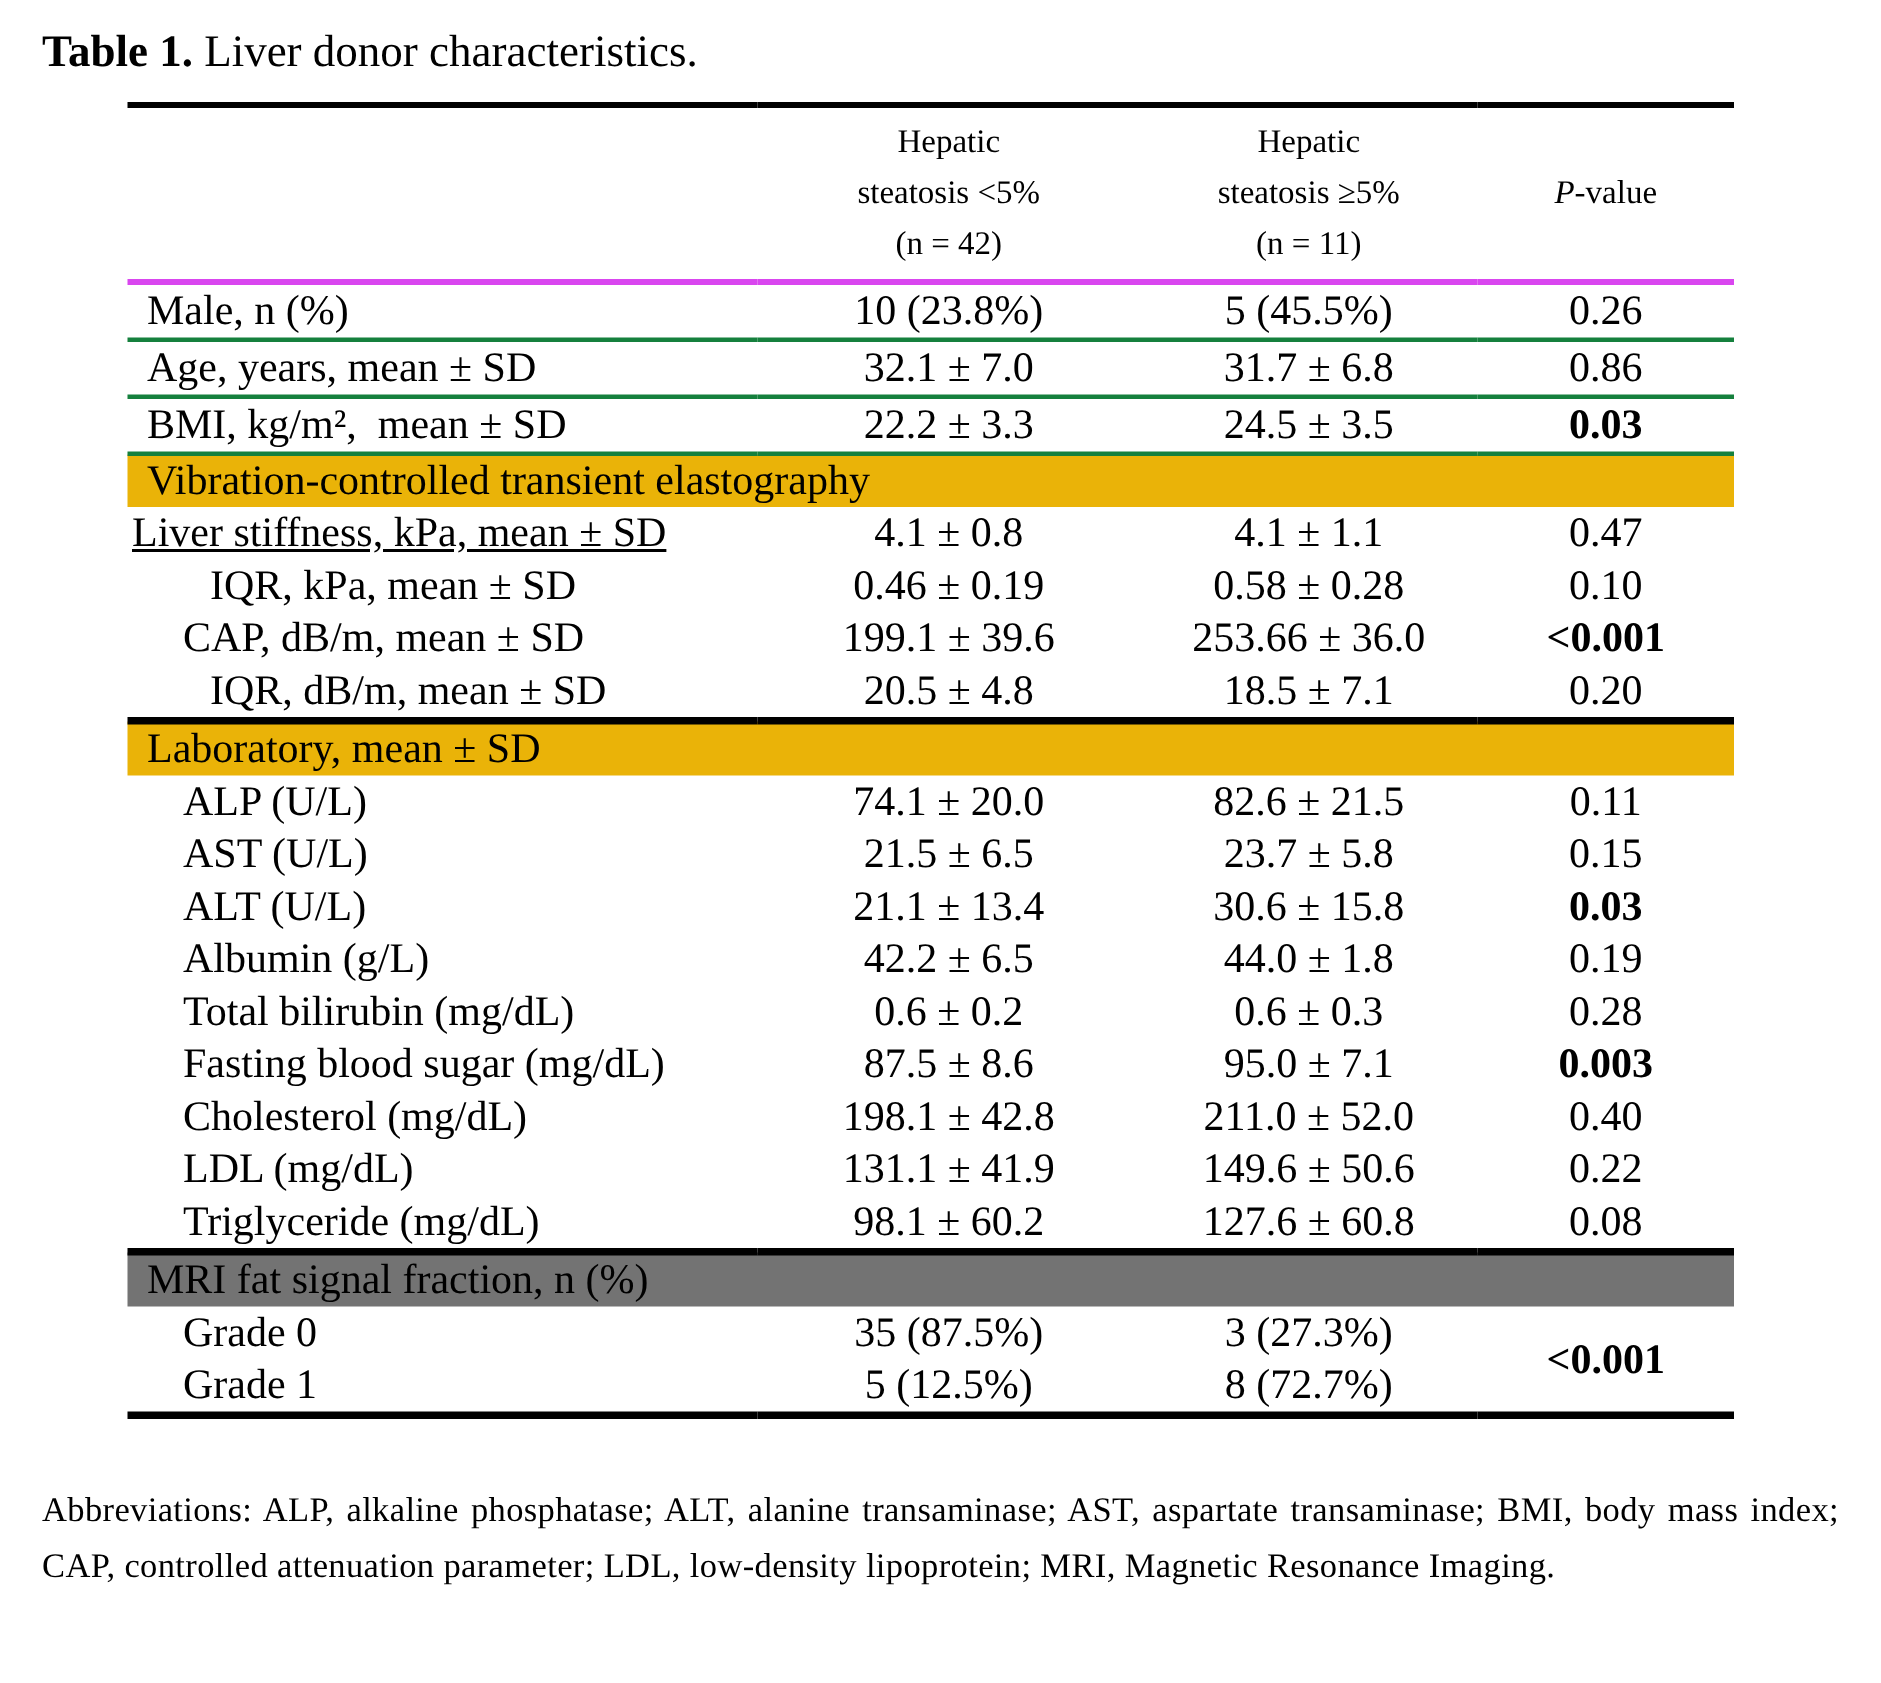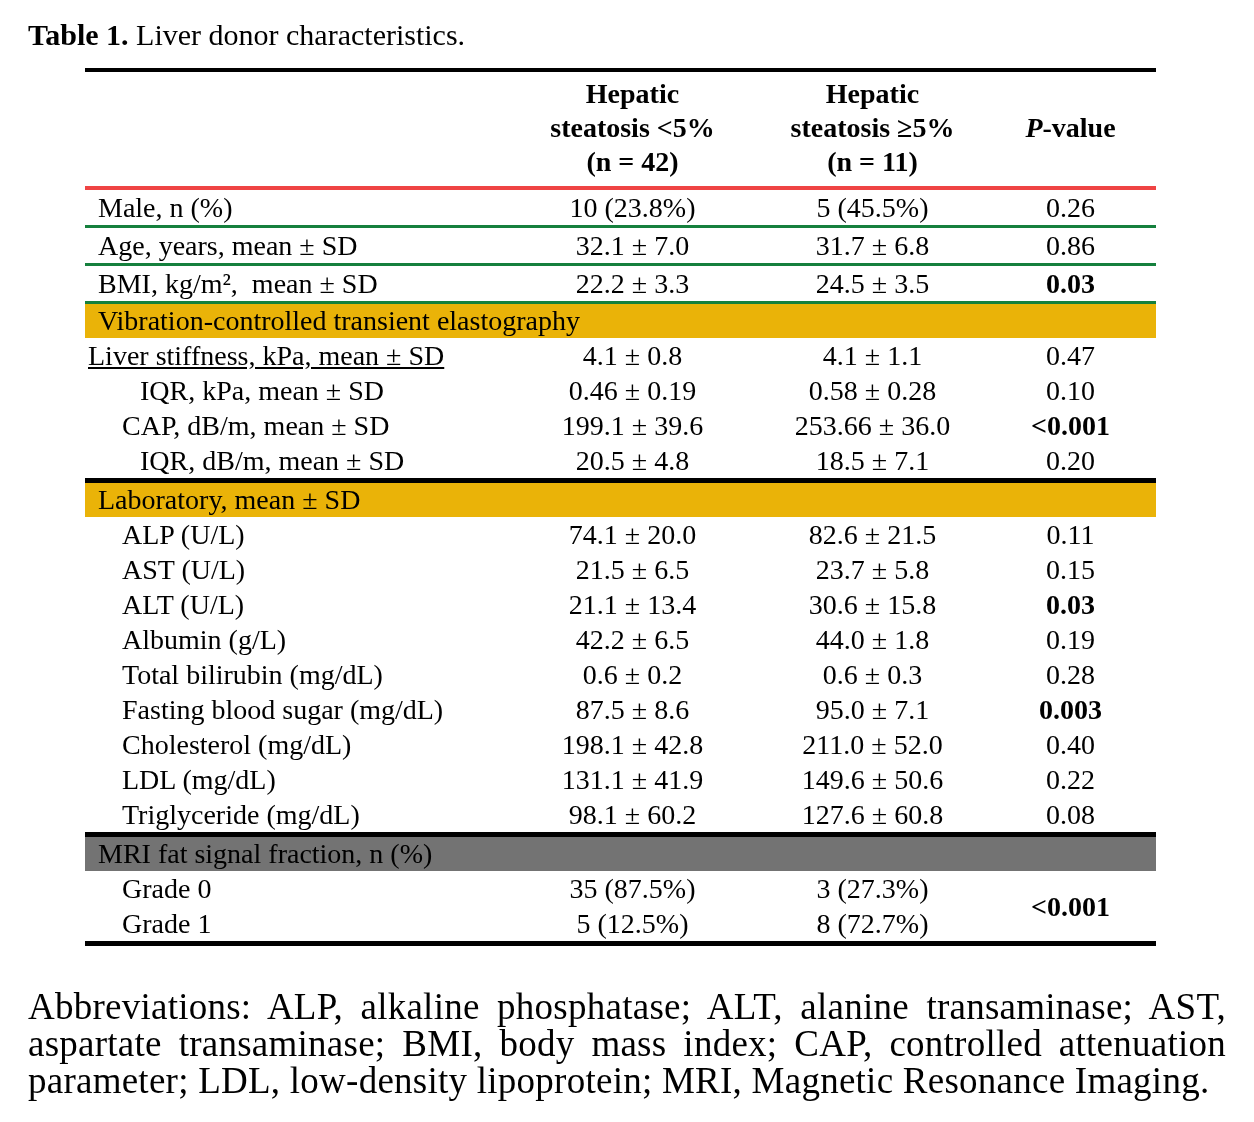--- a/index.html
+++ b/index.html
@@ -20,27 +20,27 @@
     table-layout: fixed;
     width: 1071px;
     margin-left: 57px;
     margin-top: 12px;
     border-top: 4px solid #000;
     border-bottom: 5px solid #000;
     font-size: 28px;
   }
   th, td { padding: 0; }
   thead th {
-    font-weight: bold;
+    font-weight: normal;
     text-align: center;
     vertical-align: middle;
-    border-bottom: 4px solid #ef4444;
+    border-bottom: 4px solid #d946ef;
     padding: 5px 0 7px 0;
     line-height: 34px;
-    font-size: 28px;
+    font-size: 22px;
   }
   tbody td {
     height: 35px;
     line-height: 35px;
     vertical-align: top;
     font-size: 28px;
   }
   td.num  { text-align: center; }
   td.pcol { text-align: center; vertical-align: middle; }
   th.pcol { text-align: center; }
@@ -49,21 +49,21 @@
   .ind1 { padding-left: 37px; }
   .ind2 { padding-left: 55px; }
   .hang { padding-left: 37px; text-indent: -34px; text-decoration: underline; }
   .section-cell { padding-left: 13px; height: 34px; line-height: 34px; }
   tr.rule-thin  td { border-bottom: 3px solid #15803d; }
   tr.rule-thick td { border-bottom: 5px solid #000; }
 
   .footnote {
     margin: 42px 16px 0 0;
     width: 1198px;
-    font-size: 37px;
+    font-size: 23px;
     line-height: 37px;
     text-align: justify;
     letter-spacing: 0.25px;
   }
 </style>
 </head>
 <body>
 
 <div class="page">
 

